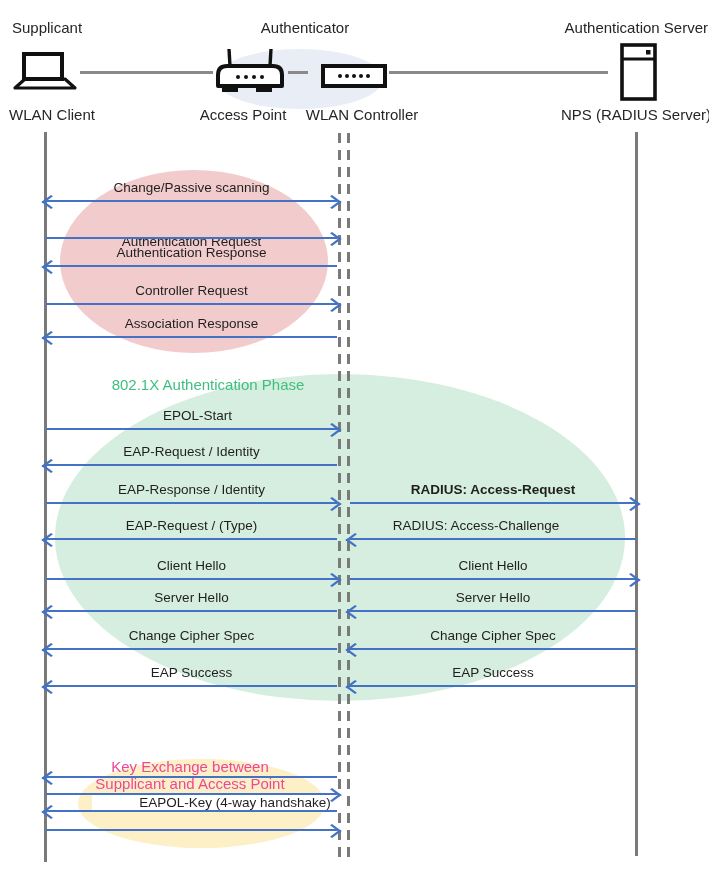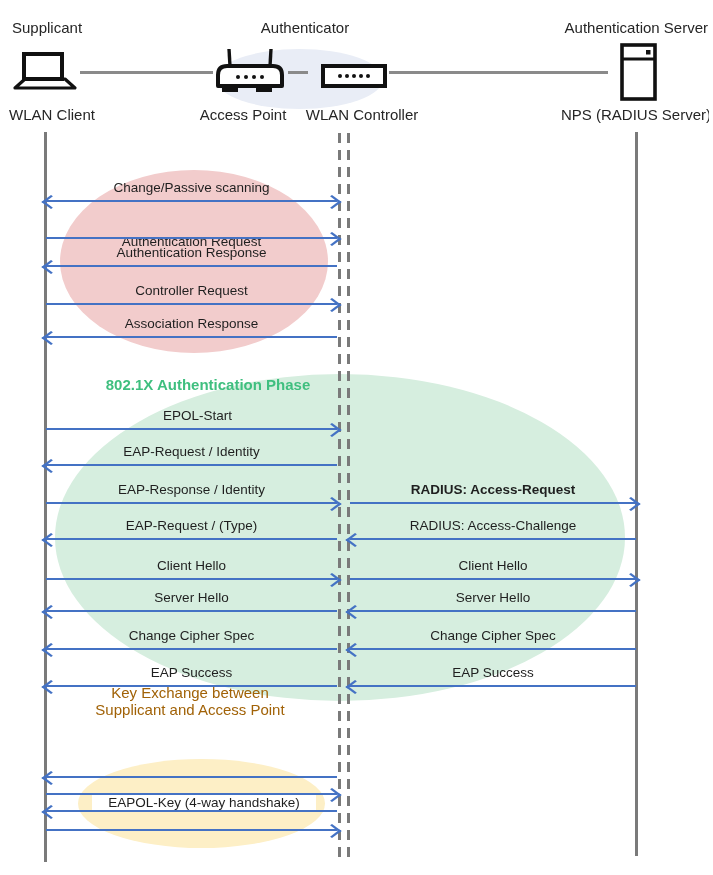--- a/index.html
+++ b/index.html
@@ -27,21 +27,21 @@
     content:"";position:absolute;left:0;top:-3px;width:8px;height:8px;
     border-top:2.4px solid var(--arrow,#4472C4);border-left:2.4px solid var(--arrow,#4472C4);
     transform:scaleX(1.35) rotate(-45deg);
   }
   .msg-label{
     position:absolute;height:18px;line-height:18px;font-size:13.5px;
     text-align:center;color:#1f1f1f;z-index:2;white-space:nowrap;
   }
   .key-label{
     position:absolute;left:92px;top:795px;width:224px;height:15px;line-height:15px;
-    font-size:13.5px;text-align:center;color:#1f1f1f;background:#fff;z-index:2;white-space:nowrap;
+    font-size:13.5px;text-align:center;color:#1f1f1f;background:#fff;z-index:2;white-space:nowrap;padding-left:31px;
   }
   .icon{position:absolute;z-index:2;}
 </style>
 </head>
 <body>
 
 <div class="stage">
 
   <div class="ellipse" style="left: 216px; top: 49px; width: 167px; height: 60px; background: rgb(233, 237, 246);"></div>
   <div class="ellipse" style="left: 60px; top: 170px; width: 268px; height: 183px; background: rgb(242, 204, 204);"></div>
@@ -91,22 +91,22 @@
   <div class="device-label" style="left:7px;width:90px;">WLAN Client</div>
   <div class="device-label" style="left:193px;width:100px;">Access Point</div>
   <div class="device-label" style="left:302px;width:120px;">WLAN Controller</div>
   <div class="device-label" style="left:551px;width:170px;">NPS (RADIUS Server)</div>
 
   <div class="lifeline" style="left:44px;top:132px;height:730px;"></div>
   <div class="dashline" style="left:338px;top:133px;height:724px;"></div>
   <div class="dashline" style="left:347px;top:133px;height:724px;"></div>
   <div class="lifeline" style="left:635px;top:132px;height:724px;"></div>
 
-  <div class="phase-title" style="left: 98px; top: 376px; width: 220px; color: rgb(63, 191, 127); font-weight: bold;">802.1X Authentication Phase</div>
-  <div class="phase-title" style="left: 80px; top: 684px; width: 220px; color: #a16207;">
+  <div class="phase-title" style="left: 98px; top: 376px; width: 220px; color: rgb(63, 191, 127);">802.1X Authentication Phase</div>
+  <div class="phase-title" style="left: 80px; top: 758px; width: 220px; color: #ec4899;">
     <div>Key Exchange between</div>
     <div>Supplicant and Access Point</div>
   </div>
 
   <div id="messages">
       <div class="msg-line dir-both" style="left: 46px; top: 200px; width: 291px;"></div>
       <div class="msg-label" style="left: 46px; top: 179px; width: 291px;">Change/Passive scanning</div>
       <div class="msg-line dir-right" style="left: 46px; top: 237px; width: 291px;"></div>
       <div class="msg-label" style="left: 46px; top: 216px; width: 291px; margin-top: 17px;">Authentication Request</div>
       <div class="msg-line dir-left" style="left: 46px; top: 265px; width: 291px;"></div>
@@ -119,21 +119,21 @@
       <div class="msg-label" style="left: 52px; top: 407px; width: 291px;">EPOL-Start</div>
       <div class="msg-line dir-left" style="left: 46px; top: 464px; width: 291px;"></div>
       <div class="msg-label" style="left: 46px; top: 443px; width: 291px;">EAP-Request / Identity</div>
       <div class="msg-line dir-right" style="left: 46px; top: 502px; width: 291px;"></div>
       <div class="msg-label" style="left: 46px; top: 481px; width: 291px;">EAP-Response / Identity</div>
       <div class="msg-line dir-right" style="left: 350px; top: 502px; width: 286px;"></div>
       <div class="msg-label" style="left: 350px; top: 481px; width: 286px; font-weight: bold;">RADIUS: Access-Request</div>
       <div class="msg-line dir-left" style="left: 46px; top: 538px; width: 291px;"></div>
       <div class="msg-label" style="left: 46px; top: 517px; width: 291px;">EAP-Request / (Type)</div>
       <div class="msg-line dir-left" style="left: 350px; top: 538px; width: 286px;"></div>
-      <div class="msg-label" style="left: 350px; top: 517px; width: 286px;">RADIUS: Access-Challenge</div>
+      <div class="msg-label" style="left: 333px; top: 517px; width: 286px;">RADIUS: Access-Challenge</div>
       <div class="msg-line dir-right" style="left: 46px; top: 578px; width: 291px;"></div>
       <div class="msg-label" style="left: 46px; top: 557px; width: 291px;">Client Hello</div>
       <div class="msg-line dir-right" style="left: 350px; top: 578px; width: 286px;"></div>
       <div class="msg-label" style="left: 350px; top: 557px; width: 286px;">Client Hello</div>
       <div class="msg-line dir-left" style="left: 46px; top: 610px; width: 291px;"></div>
       <div class="msg-label" style="left: 46px; top: 589px; width: 291px;">Server Hello</div>
       <div class="msg-line dir-left" style="left: 350px; top: 610px; width: 286px;"></div>
       <div class="msg-label" style="left: 350px; top: 589px; width: 286px;">Server Hello</div>
       <div class="msg-line dir-left" style="left: 46px; top: 648px; width: 291px;"></div>
       <div class="msg-label" style="left: 46px; top: 627px; width: 291px;">Change Cipher Spec</div>

